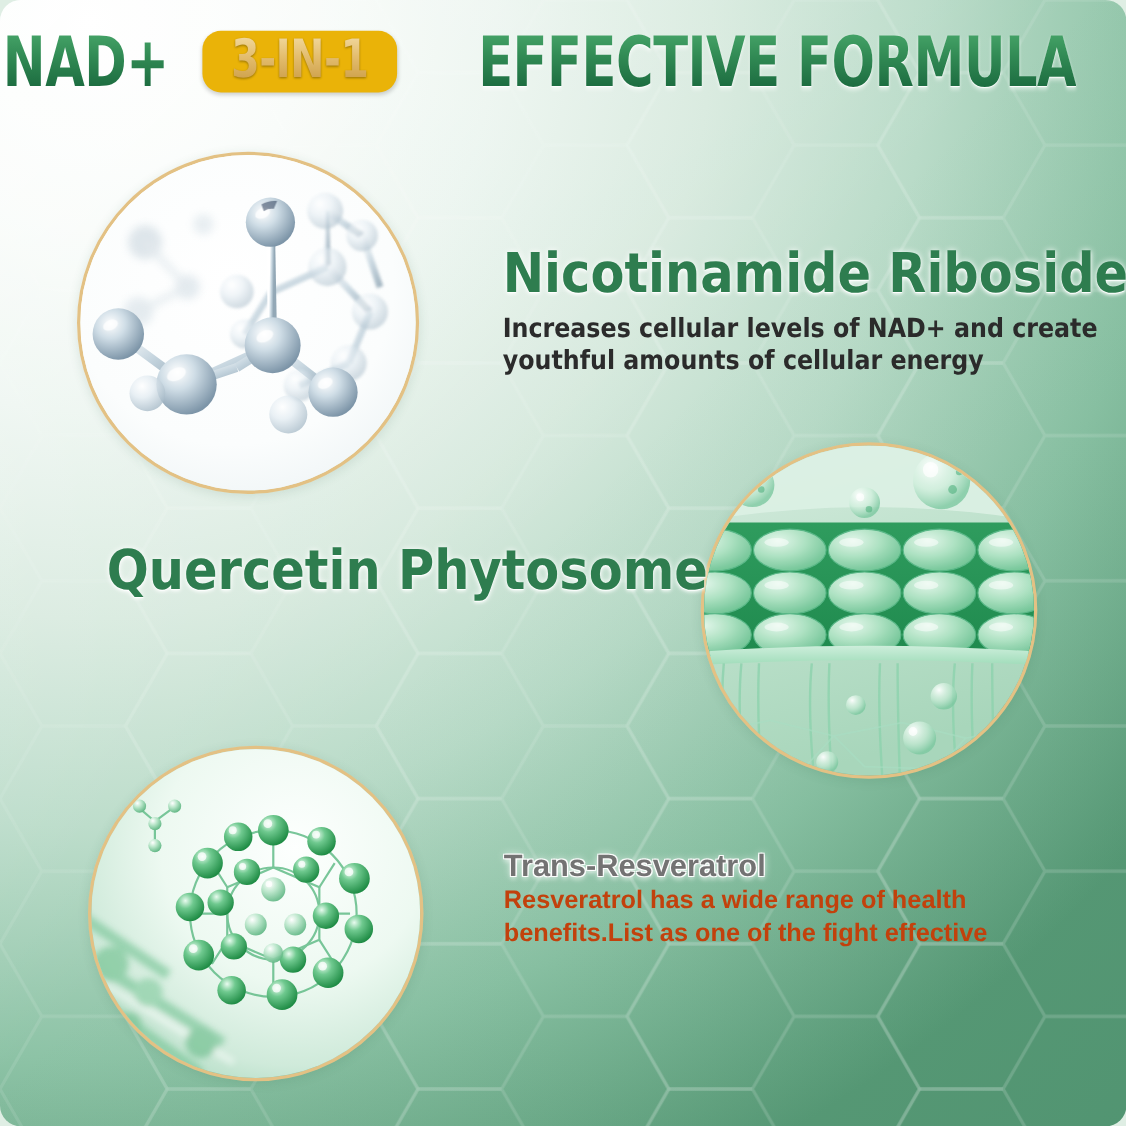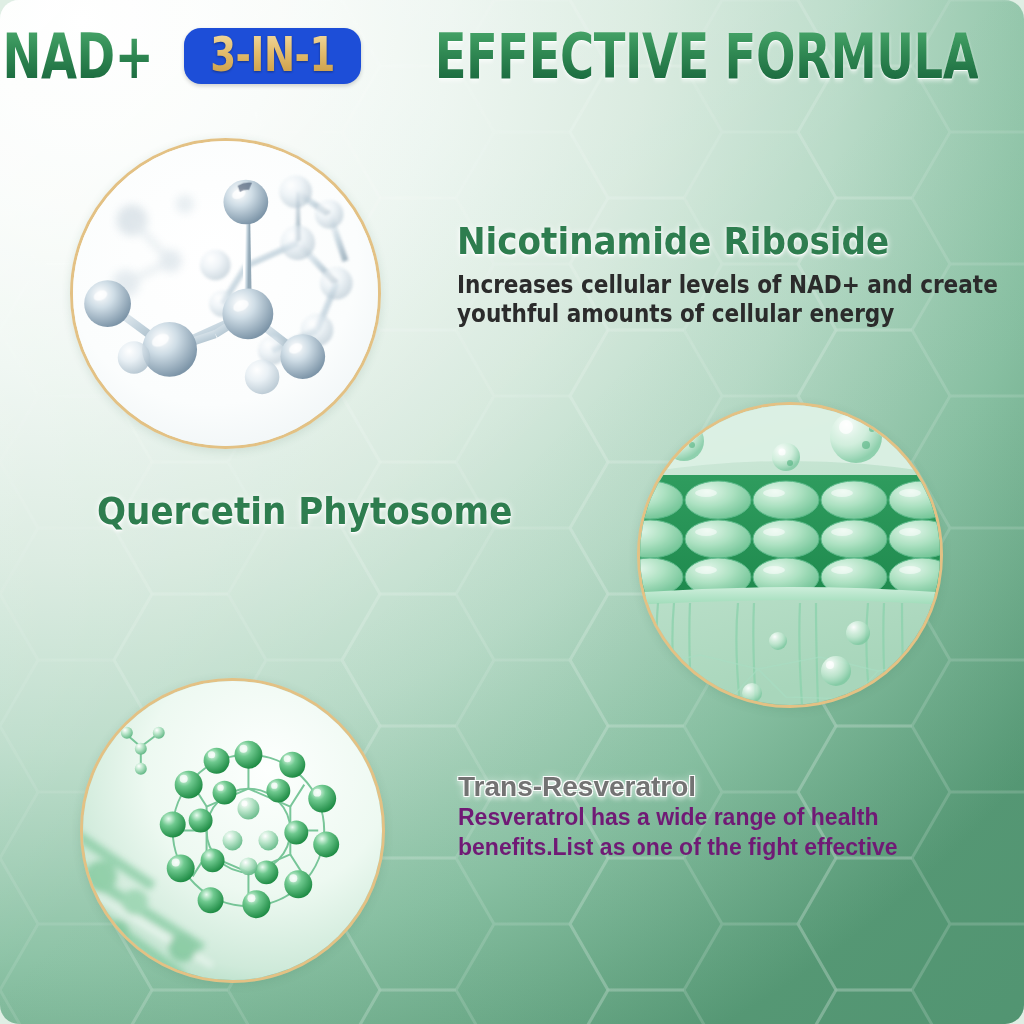--- a/index.html
+++ b/index.html
@@ -33,21 +33,21 @@
     font-weight:bold;font-size:63px;line-height:1;
     letter-spacing:-0.5px;
     transform:scaleX(.82);transform-origin:center;
     background:linear-gradient(180deg,#4aa96c 0%,#318a54 42%,#16633a 100%);
     -webkit-background-clip:text;background-clip:text;color:transparent;
     -webkit-text-fill-color:transparent;
     filter:drop-shadow(0 1px 0 rgba(255,255,255,.85)) drop-shadow(0 2px 2px rgba(255,255,255,.6));
     white-space:nowrap;
   }
   .badge{
-    background:#1d4ed8;border-radius:17px;
+    background:#eab308;border-radius:17px;
     padding:4px 16px 9px 16px;
     box-shadow:0 2px 4px rgba(0,0,0,.18);
     display:flex;align-items:center;justify-content:center;
     height:56px;box-sizing:border-box;
   }
   .badge-txt{
     font-family:"Liberation Sans Narrow","DejaVu Sans Condensed","Liberation Sans",sans-serif;
     font-weight:bold;font-size:48px;line-height:1;letter-spacing:-0.5px;
     transform:scaleX(.86);transform-origin:center;white-space:nowrap;
     background:linear-gradient(180deg,#f3dca4 0%,#e3bd6e 45%,#c99a43 100%);
@@ -62,39 +62,39 @@
     border:3px solid #e3c184;
     box-shadow:0 2px 10px rgba(40,90,65,.13);
     box-sizing:border-box;
   }
   .circle svg{display:block;width:100%;height:100%;}
 
   
   .block{position:absolute;}
   .h-cond{
     font-family:"Liberation Sans Narrow","DejaVu Sans Condensed","Liberation Sans",sans-serif;
-    font-weight:bold;font-size:38px;line-height:1.05;color:#2e7d4f;
+    font-weight:bold;font-size:50px;line-height:1.05;color:#2e7d4f;
     text-shadow:0 0 6px rgba(255,255,255,.95), 0 1px 0 rgba(255,255,255,.9), 0 2px 3px rgba(255,255,255,.7);
     margin:0 0 9px 0;white-space:nowrap;
   }
   .h-wide{
     font-family:"Liberation Sans",sans-serif;
     font-weight:bold;font-size:28px;line-height:1.05;color:#737373;
     text-shadow:-1px -1px 0 rgba(255,255,255,.92), 1px -1px 0 rgba(255,255,255,.92),
                 -1px 1px 0 rgba(255,255,255,.92), 1px 1px 0 rgba(255,255,255,.92),
                 0 0 8px rgba(255,255,255,.8), 0 3px 4px rgba(255,255,255,.55);
     margin:0 0 2px 0;white-space:nowrap;
   }
   .p-cond{
     font-family:"Liberation Sans Narrow","DejaVu Sans Condensed","Liberation Sans",sans-serif;
     font-size:24px;line-height:1.22;color:#2b2b2b;margin:0;
   }
   .p-wide{
     font-family:"Liberation Sans",sans-serif;
-    font-size:23px;line-height:1.3;color:#701a75;margin:0;
+    font-size:23px;line-height:1.3;color:#c2410c;margin:0;
   }
   .p-cond div,.p-wide div{white-space:nowrap;font-weight:bold;}
 </style>
 </head>
 <body>
 
 <div id="stage">
 
   <div class="bg-base"></div>
 

